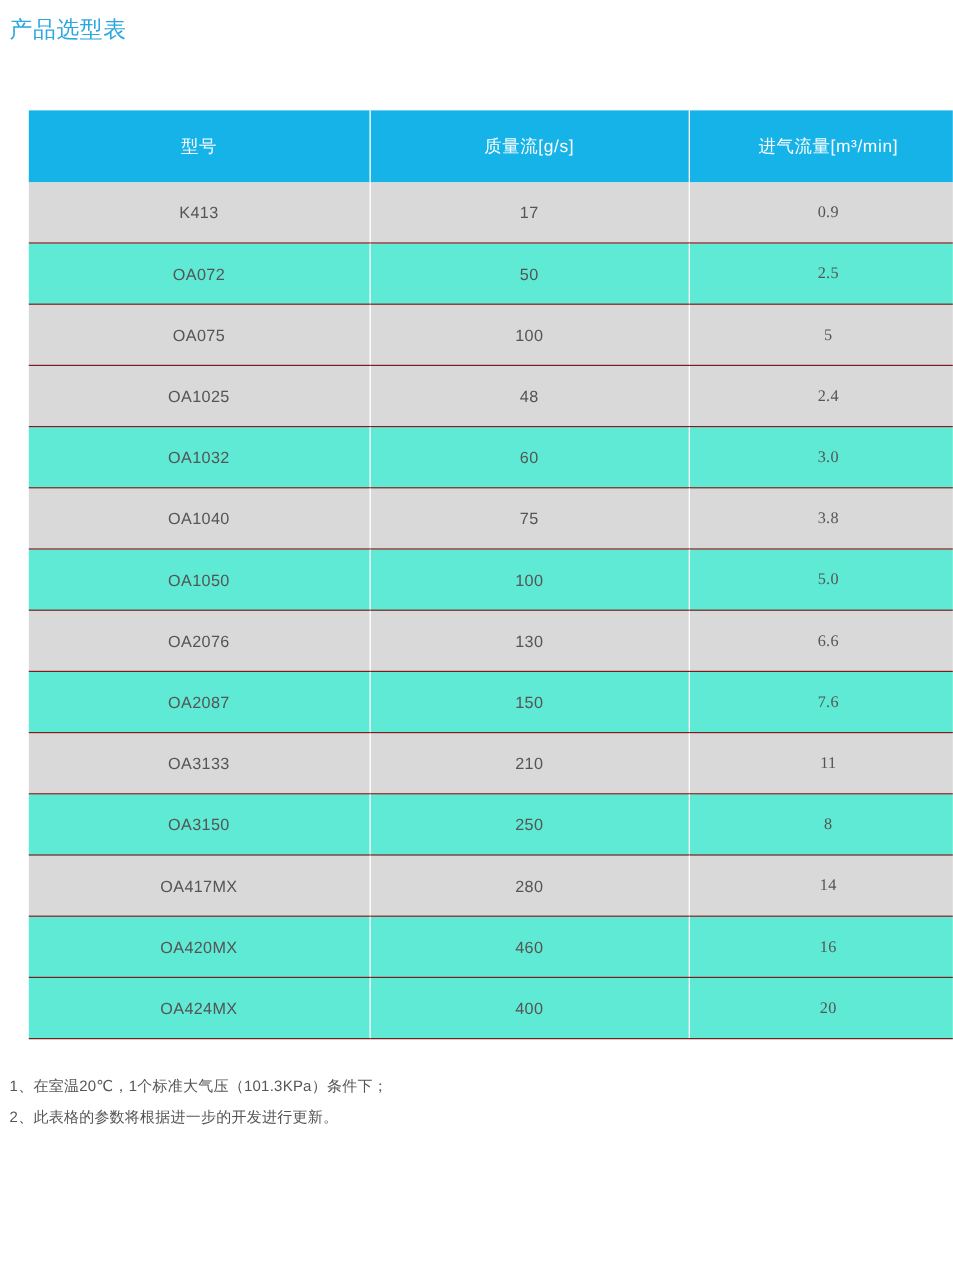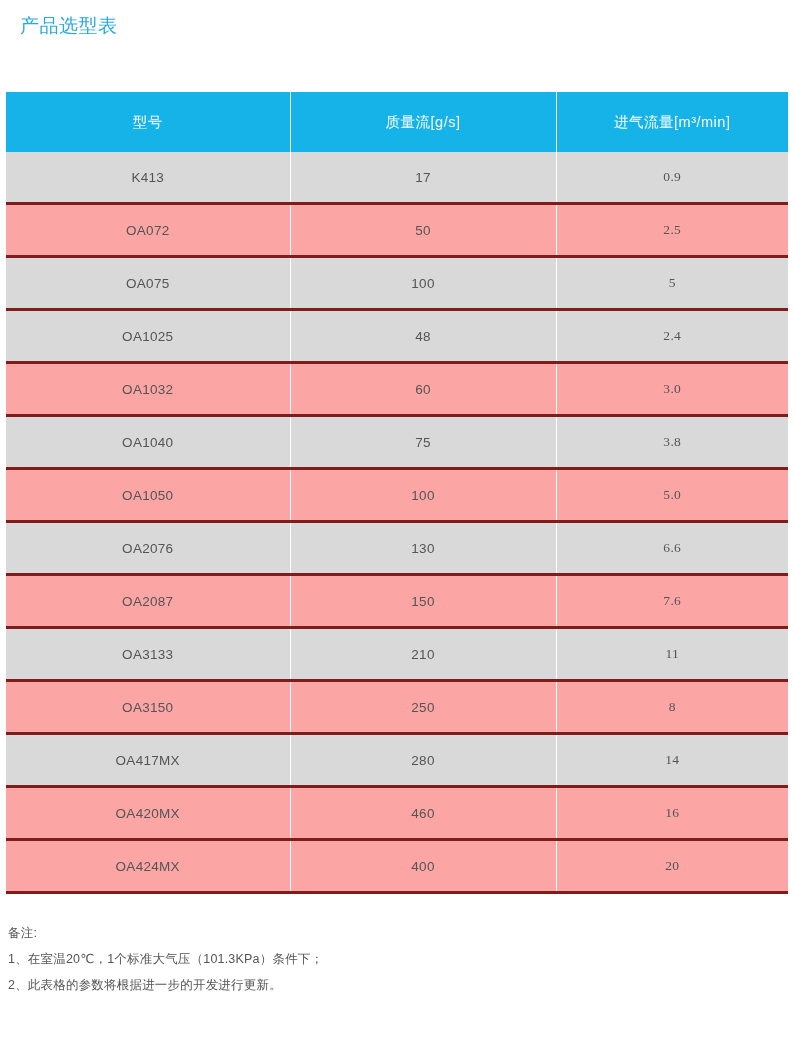--- a/index.html
+++ b/index.html
@@ -18,26 +18,26 @@
     width: 794px;
     box-sizing: border-box;
     padding: 0;
     position: relative;
   }
   .page-title {
     font-size: 19px;
     color: #2aa8e0;
     font-weight: normal;
     margin: 0;
-    padding: 12px 0 0 20px;
+    padding: 12px 0 0 8px;
     line-height: 28px;
     letter-spacing: 0.5px;
   }
   .table-wrap {
-    margin: 52px 6px 0 6px;
+    margin: 52px 6px 0 24px;
   }
   table.spec-table {
     border-collapse: collapse;
     width: 782px;
     table-layout: fixed;
   }
   table.spec-table col.c1 { width: 284px; }
   table.spec-table col.c2 { width: 266px; }
   table.spec-table col.c3 { width: 232px; }
   table.spec-table thead th {
@@ -54,32 +54,32 @@
   table.spec-table thead th:last-child {
     border-right: none;
   }
   table.spec-table tbody td {
     height: 48px;
     text-align: center;
     vertical-align: middle;
     font-size: 13.5px;
     color: #555555;
     border-right: 1px solid #ffffff;
-    border-bottom: 3px solid #7f1d1d;
+    border-bottom: 1px solid #7f1d1d;
     letter-spacing: 0.3px;
   }
   table.spec-table tbody td:last-child {
     border-right: none;
     font-family: Liberation Serif, serif;
   }
   table.spec-table tbody tr.row-odd td {
     background: #d9d9d9;
   }
   table.spec-table tbody tr.row-even td {
-    background: #fca5a5;
+    background: #5eead4;
   }
   .notes {
     margin: 26px 0 0 8px;
     font-size: 12.5px;
     color: #555555;
     line-height: 26px;
   }
   .notes .note-line {
     display: block;
     letter-spacing: 0.2px;
@@ -175,18 +175,17 @@
         <tr class="row-even">
           <td>OA424MX</td>
           <td>400</td>
           <td>20</td>
         </tr>
       </tbody>
     </table>
   </div>
 
   <div class="notes">
-    <span class="note-line">备注:</span>
     <span class="note-line">1、在室温20℃，1个标准大气压（101.3KPa）条件下；</span>
     <span class="note-line">2、此表格的参数将根据进一步的开发进行更新。</span>
   </div>
 
 </div>
 
 </body></html>

